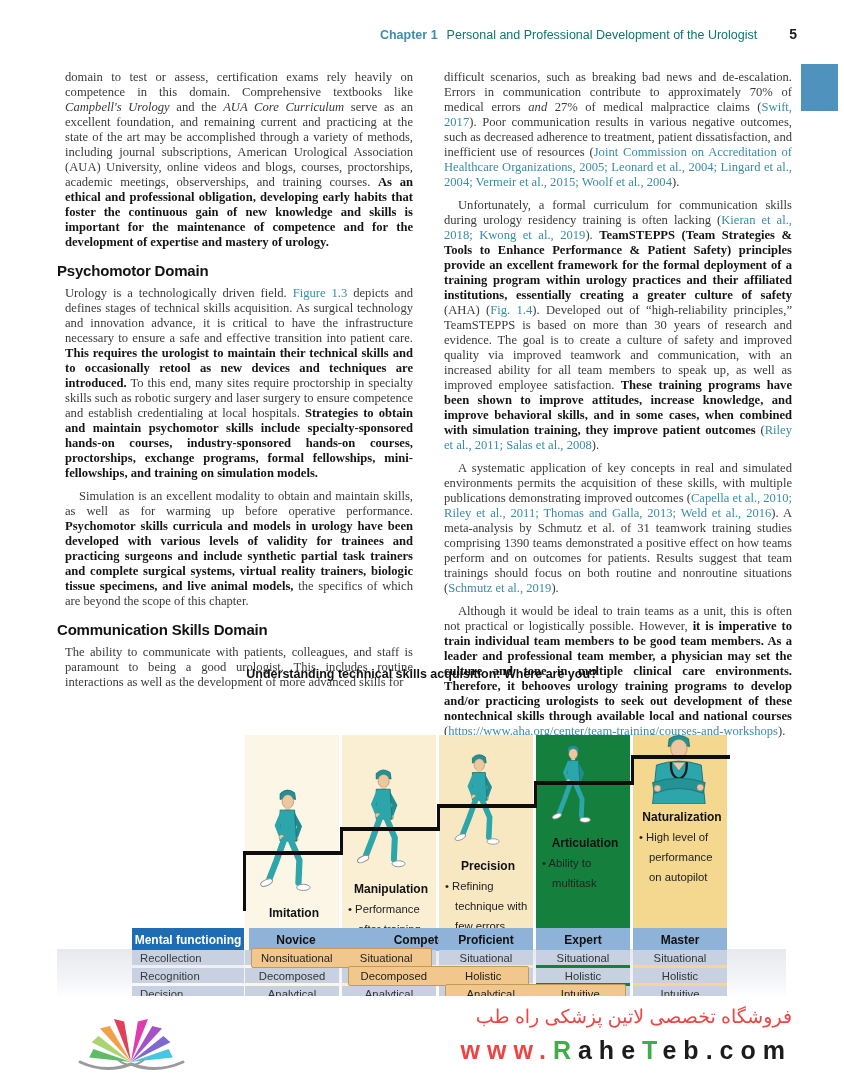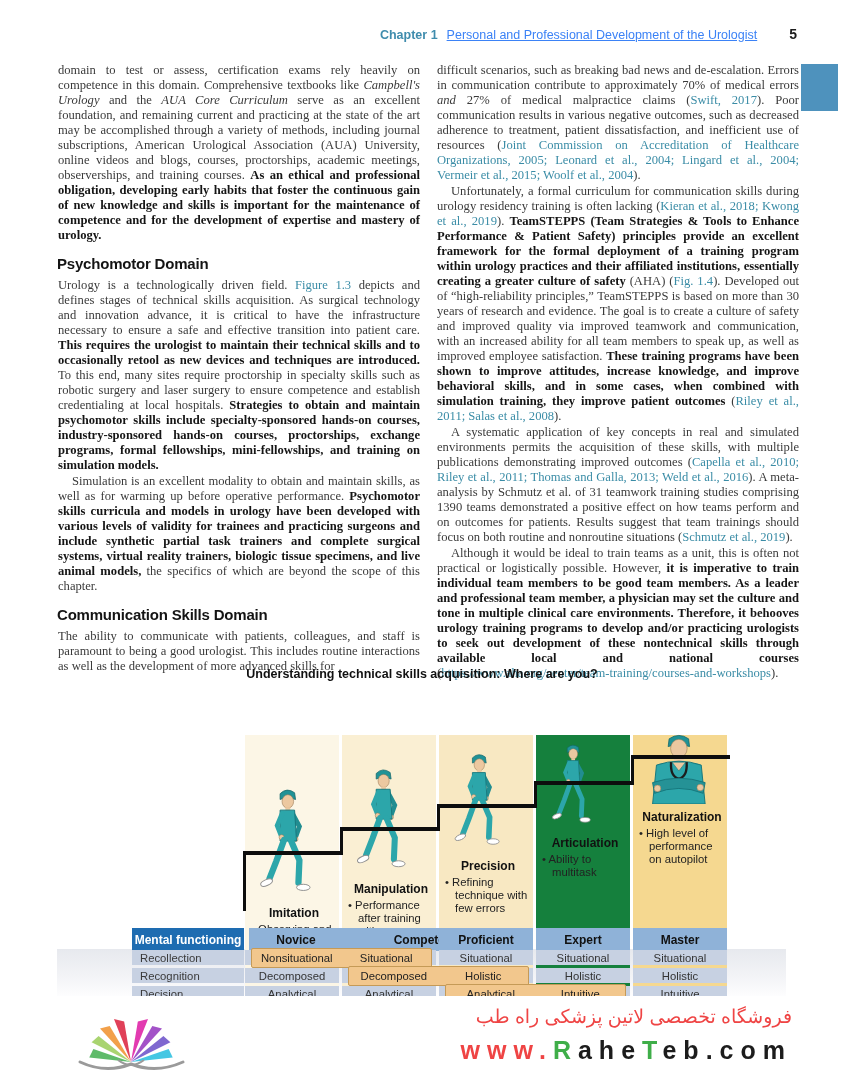--- a/index.html
+++ b/index.html
@@ -3,29 +3,29 @@
 <meta charset="utf-8">
 <style>
   html,body{margin:0;padding:0;background:#fff;}
   .page{position:relative;width:844px;height:1080px;background:#fff;overflow:hidden;
         font-family:"Liberation Serif",serif;color:#3a3a3a;}
 
   
   .page-header{position:absolute;top:26px;left:57px;right:47px;display:flex;align-items:baseline;
                justify-content:flex-end;font-family:"Liberation Sans",sans-serif;font-size:12.5px;}
   .chap-label{color:#3F8CAD;font-weight:bold;margin-right:9px;}
-  .chap-title{color:#3b82f6;text-decoration:underline;}
+  .chap-title{color:#0f766e;}
   .page-num{color:#1c1c1c;font-weight:600;font-size:14px;margin-left:32px;}
 
   .side-tab{position:absolute;top:64px;left:801px;width:37px;height:47px;background:#4E92BD;}
 
   
   .cols{position:absolute;top:62px;left:57px;width:743px;display:flex;gap:15px;}
   .col{width:364px;font-size:12.6px;line-height:15px;text-align:justify;}
-  .col p{margin:1px;}
+  .col p{margin:8px;}
   .col p.ind{text-indent:14px;}
   .col h3{font-family:"Liberation Sans",sans-serif;font-size:15px;color:#141414;
           margin:13px 0 7px 0;letter-spacing:-.2px;}
   .col span.b{font-weight:bold;color:#151515;}
   .col span.i{font-style:italic;}
   .col a{color:#3A8CA6;text-decoration:none;}
 
   
   .band{position:absolute;top:949px;left:57px;width:729px;height:47px;z-index:0;
         background:linear-gradient(to bottom,#e7e9ee 0%,#f2f3f6 55%,#fdfdfe 100%);}
@@ -40,21 +40,21 @@
   .sc0{left:0;} .sc1{left:97px;} .sc2{left:194px;} .sc3{left:291px;} .sc4{left:388px;}
   .person{position:absolute;}
   .p0{top:51px;left:10px;height:112px;}
   .p1{top:31px;left:10px;height:108px;}
   .p2{top:16px;left:11px;height:100px;}
   .p3{top:7px;left:12px;height:86px;}
   .p4{top:-3px;left:5px;height:72px;}
   .step-label{position:absolute;left:6px;right:2px;}
   .sl0{top:171px;} .sl1{top:147px;} .sl2{top:124px;} .sl3{top:101px;} .sl4{top:75px;}
   .stage-name{font-size:12px;font-weight:bold;color:#111;text-align:center;margin-bottom:3px;}
-  .stage-desc{font-size:11.3px;line-height:13px;color:#222;padding-left:10px;text-indent:-10px;}
+  .stage-desc{font-size:11.3px;line-height:20px;color:#222;padding-left:10px;text-indent:-10px;}
   .stage-desc::before{content:"• ";}
   .stair-line{position:absolute;background:#0d0d0d;}
 
   
   .thead{position:absolute;top:263px;left:0;height:23px;width:614px;}
   .thcell{position:absolute;top:0;height:23px;display:flex;align-items:center;justify-content:center;
           font-size:12px;font-weight:bold;color:#111;background:#8FB2D8;}
   .thlabel{left:0;width:112px;background:#1E6CB1;color:#fff;justify-content:center;}
   .trows{position:absolute;top:285px;left:0;width:614px;}
   .trow{position:relative;height:15px;margin-bottom:3px;}

